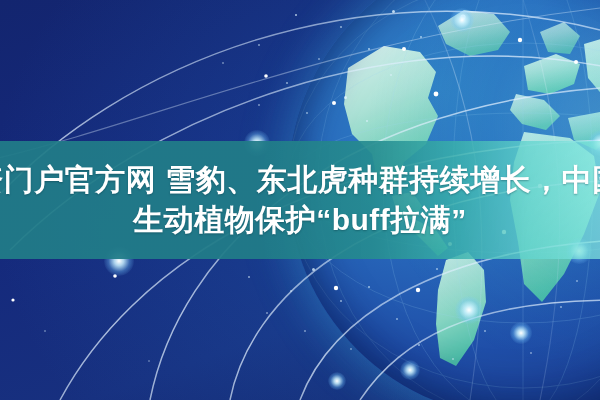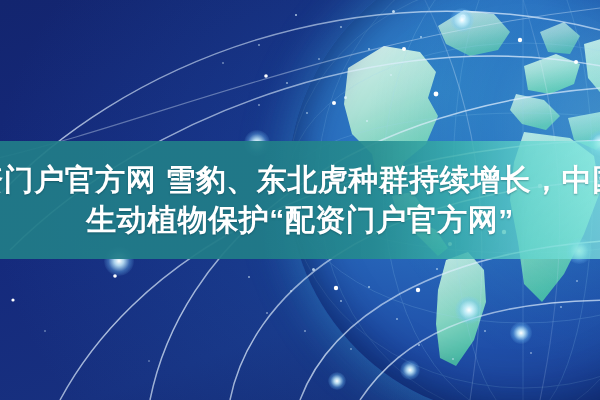--- a/index.html
+++ b/index.html
@@ -274,17 +274,17 @@
     <div class="dot" style="left:436px; top:268px; width:2px; height:2px; opacity:.6;"></div>
     <div class="dot" style="left:576px; top:280px; width:2px; height:2px; opacity:.5;"></div>
     <div class="dot" style="left:350px; top:348px; width:2px; height:2px; opacity:.45;"></div>
     <div class="dot" style="left:44px;  top:330px; width:2px; height:2px; opacity:.4;"></div>
     <div class="dot" style="left:148px; top:360px; width:2px; height:2px; opacity:.35;"></div>
   </div>
 
   <div class="band">
     <div class="band-inner">
       <div class="headline l1">配资门户官方网 雪豹、东北虎种群持续增长，中国野</div>
-      <div class="headline l2">生动植物保护“配资门户官方网”</div>
+      <div class="headline l2">生动植物保护“buff拉满”</div>
     </div>
   </div>
 
 </div>
 
 </body></html>

